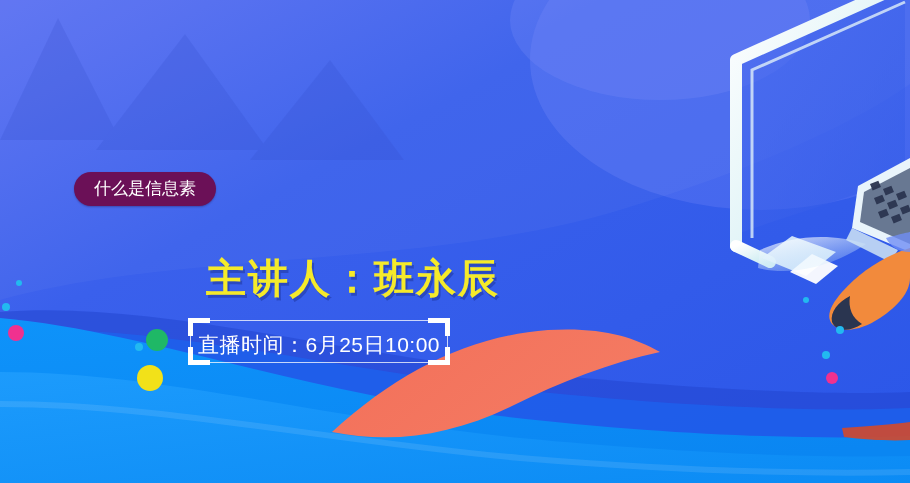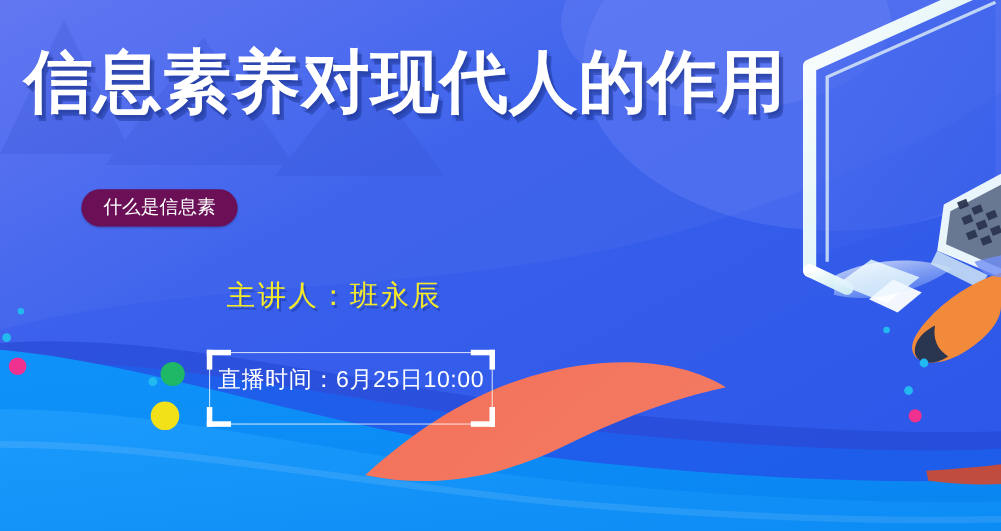--- a/index.html
+++ b/index.html
@@ -65,35 +65,35 @@
     white-space: nowrap;
     box-shadow: 0 1px 2px rgba(30, 0, 40, 0.30);
     text-align: right;
   }
 
   
   .speaker {
     position: absolute;
     left: 206px;
     top: 251px;
-    font-size: 26px;
-    font-weight: normal;
+    font-size: 40px;
+    font-weight: bold;
     color: #f5ea2a;
     letter-spacing: 2px;
     white-space: nowrap;
     text-shadow: 2px 3px 0 rgba(22, 40, 130, 0.40);
   }
 
   
   .time-frame {
     position: absolute;
     left: 190px;
     top: 320px;
     width: 258px;
-    height: 66px;
+    height: 43px;
   }
   .time-frame .hairline {
     position: absolute;
     left: 0; top: 0; right: 0; bottom: 0;
     border: 1px solid rgba(255,255,255,0.75);
     box-sizing: border-box;
   }
   .corner {
     position: absolute;
     width: 22px;
@@ -231,21 +231,20 @@
       <circle cx="139" cy="347" r="4" fill="#22b9f0"></circle>
       <circle cx="157" cy="340" r="11" fill="#1fb866"></circle>
       <circle cx="150" cy="378" r="13" fill="#f2e119"></circle>
       <circle cx="840" cy="330" r="4" fill="#22b9f0"></circle>
       <circle cx="826" cy="355" r="4" fill="#22b9f0"></circle>
       <circle cx="832" cy="378" r="6" fill="#f0318f"></circle>
       <circle cx="806" cy="300" r="3" fill="#22b9f0"></circle>
     </g>
   </svg>
 
-  <div class="title">信息素养对现代人的作用</div>
 
   <div class="pill-row">
     <div class="pill">什么是信息素</div>
   </div>
 
   <div class="speaker">主讲人：班永辰</div>
 
   <div class="time-frame">
     <div class="hairline"></div>
     <div class="corner tl"></div>

